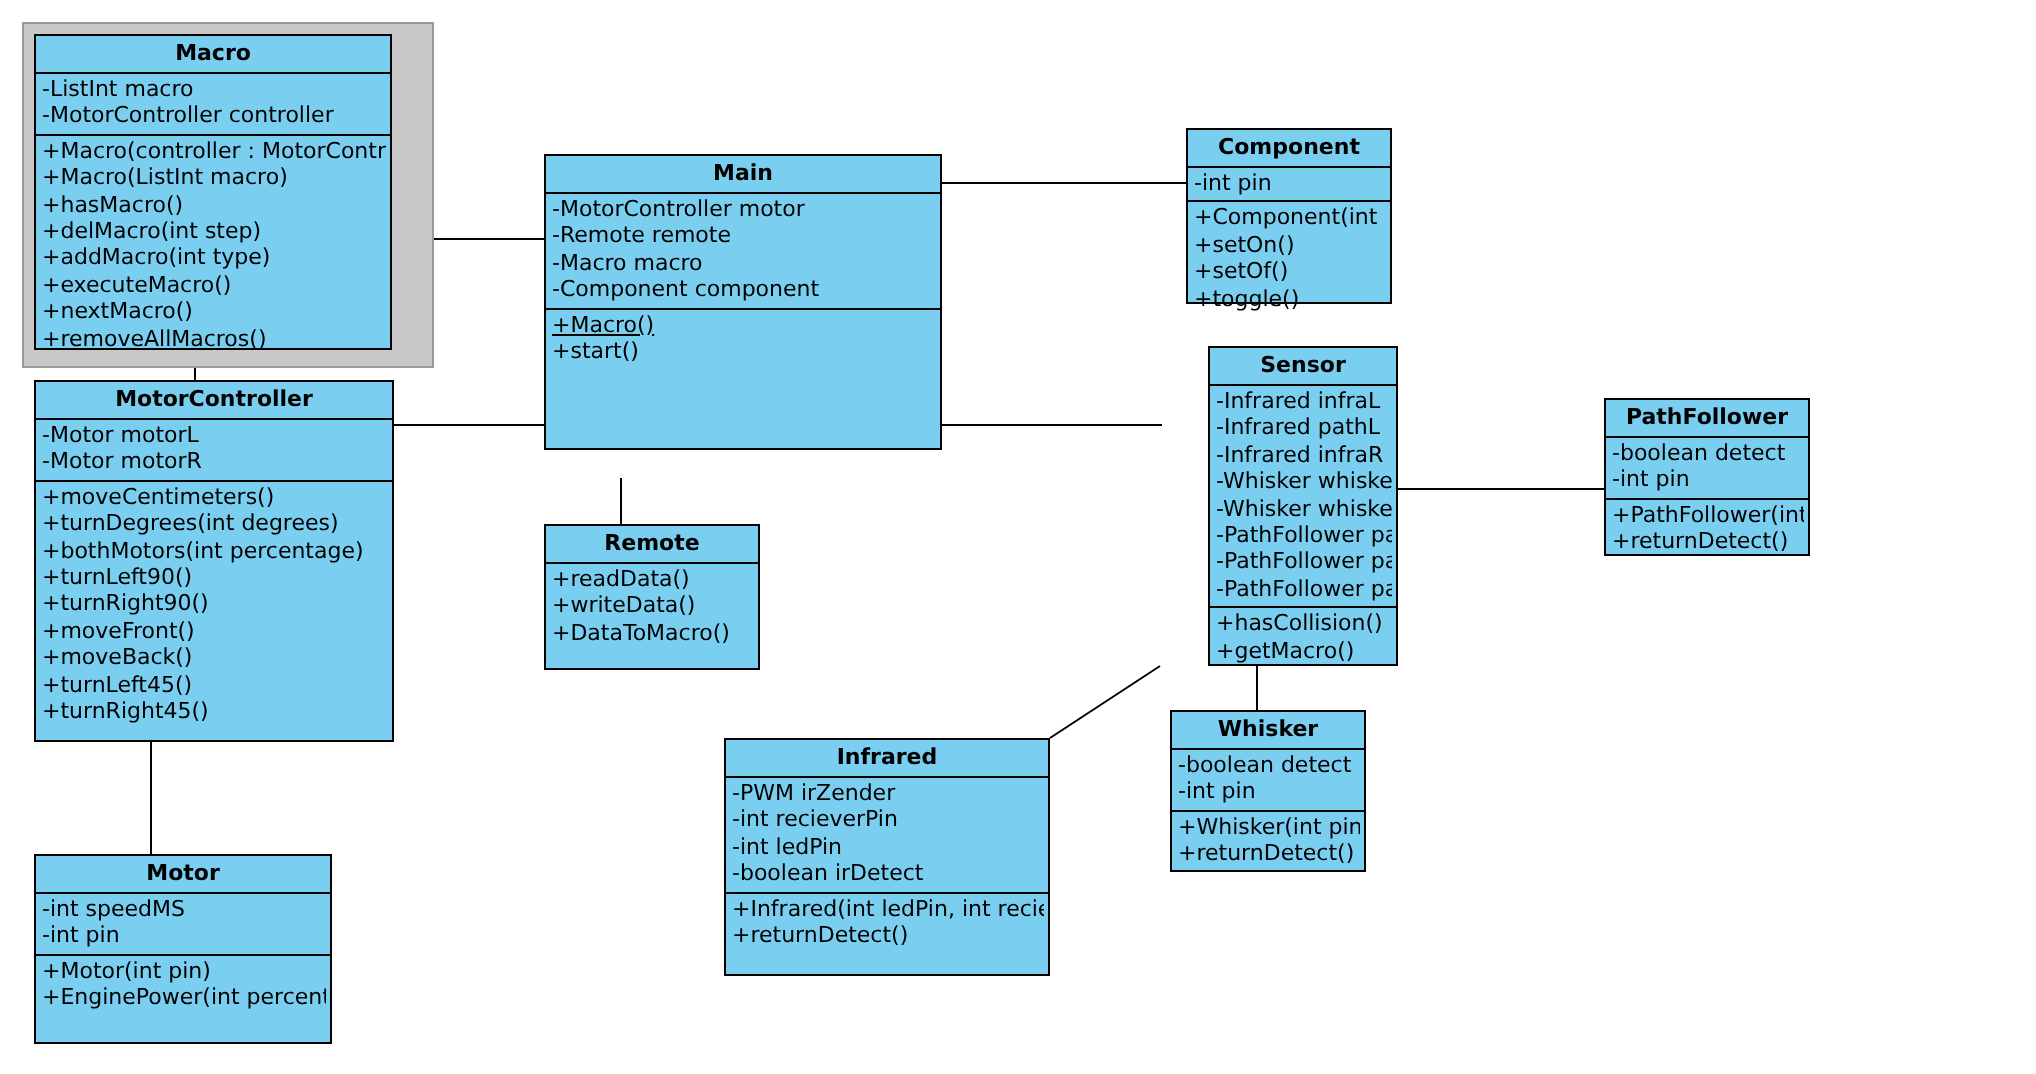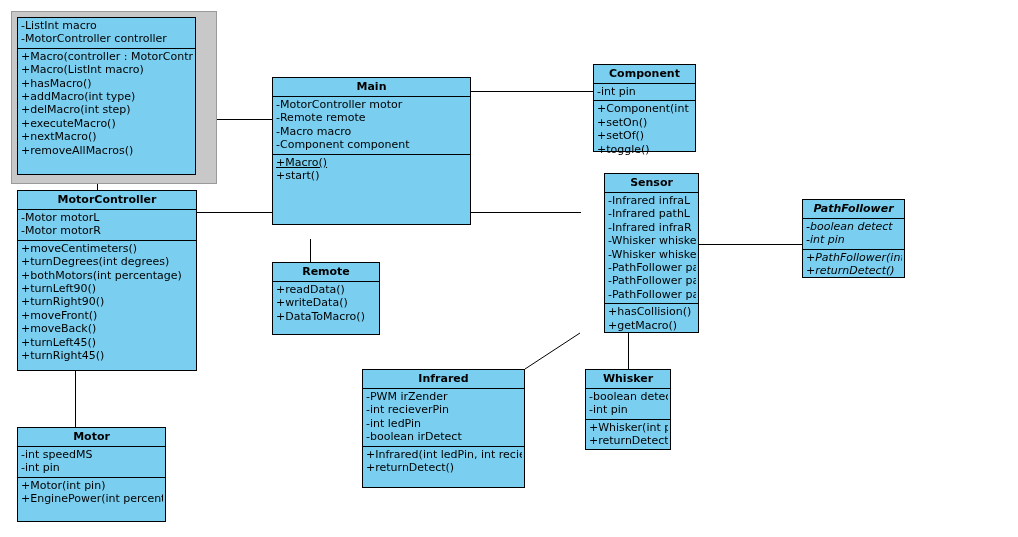--- a/index.html
+++ b/index.html
@@ -99,30 +99,31 @@
 
   <div class="link v" style="left:628px; top:333px; height:36px;"></div>
 
   <svg class="diag" viewBox="0 0 1018 537">
     <line x1="580" y1="333" x2="525" y2="369" stroke="#000000" stroke-width="1"></line>
   </svg>
 
   <div class="selection-frame" style="left:11px; top:11px; width:204px; height:171px;"></div>
 
   <div class="uml-class" style="left:17px; top:17px; width:179px; height:158px;">
+    <div class="uml-title">Macro</div>
     <div class="compartment attrs">
       <div class="member">-ListInt macro</div>
       <div class="member">-MotorController controller</div>
     </div>
     <div class="compartment">
       <div class="member">+Macro(controller : MotorController)</div>
       <div class="member">+Macro(ListInt macro)</div>
       <div class="member">+hasMacro()</div>
+      <div class="member">+delMacro(int step)</div>
       <div class="member">+addMacro(int type)</div>
-      <div class="member">+delMacro(int step)</div>
       <div class="member">+executeMacro()</div>
       <div class="member">+nextMacro()</div>
       <div class="member">+removeAllMacros()</div>
     </div>
   </div>
 
   <div class="uml-class" style="left:17px; top:190px; width:180px; height:181px;">
     <div class="uml-title">MotorController</div>
     <div class="compartment attrs">
       <div class="member">-Motor motorL</div>
@@ -200,21 +201,21 @@
       <div class="member">-PathFollower pathL</div>
       <div class="member">-PathFollower pathM</div>
       <div class="member">-PathFollower pathR</div>
     </div>
     <div class="compartment">
       <div class="member">+hasCollision()</div>
       <div class="member">+getMacro()</div>
     </div>
   </div>
 
-  <div class="uml-class" style="left:802px; top:199px; width:103px; height:79px;font-style:italic;">
+  <div class="uml-class" style="left:802px; top:199px; width:103px; height:79px;">
     <div class="uml-title">PathFollower</div>
     <div class="compartment attrs">
       <div class="member">-boolean detect</div>
       <div class="member">-int pin</div>
     </div>
     <div class="compartment">
       <div class="member">+PathFollower(int pin)</div>
       <div class="member">+returnDetect()</div>
     </div>
   </div>
@@ -226,21 +227,21 @@
       <div class="member">-int recieverPin</div>
       <div class="member">-int ledPin</div>
       <div class="member">-boolean irDetect</div>
     </div>
     <div class="compartment">
       <div class="member">+Infrared(int ledPin, int recieverPin)</div>
       <div class="member">+returnDetect()</div>
     </div>
   </div>
 
-  <div class="uml-class" style="left:585px; top:369px; width:86px; height:81px;">
+  <div class="uml-class" style="left:585px; top:355px; width:98px; height:81px;">
     <div class="uml-title">Whisker</div>
     <div class="compartment attrs">
       <div class="member">-boolean detect</div>
       <div class="member">-int pin</div>
     </div>
     <div class="compartment">
       <div class="member">+Whisker(int pin)</div>
       <div class="member">+returnDetect()</div>
     </div>
   </div>

